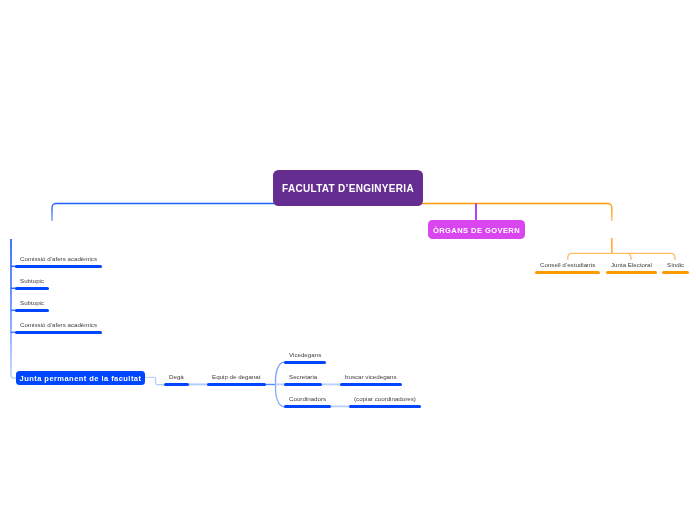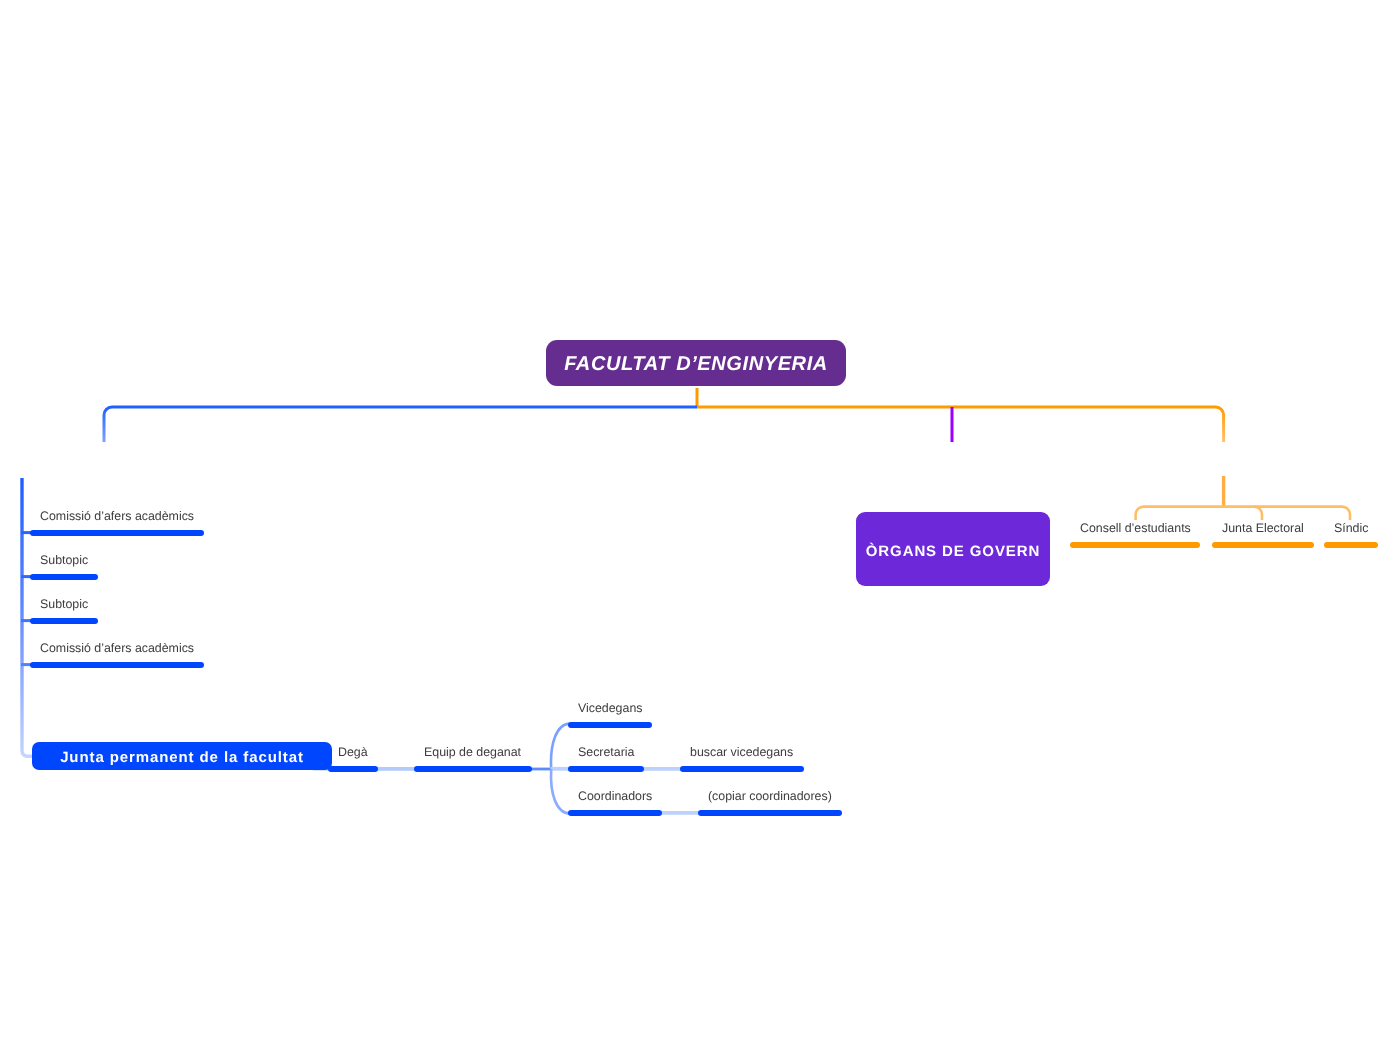--- a/index.html
+++ b/index.html
@@ -65,26 +65,26 @@
     <path d="M265,384.5 L276,384.5" stroke="#5d8bfb" stroke-width="1.4" fill="none"></path>
 
     <path d="M275.6,384.5 C274.9,372.5 278,361.8 285,361.8" stroke="#7ba0ff" stroke-width="1.3" fill="none"></path>
     <path d="M275.4,384.4 L285,384.4" stroke="#bcd1fd" stroke-width="1.9" fill="none"></path>
     <path d="M275.6,384.5 C274.9,396.5 278,406.8 285,406.8" stroke="#8aabff" stroke-width="1.3" fill="none"></path>
 
     <path d="M321,384.4 L341,384.4" stroke="#bcd1fd" stroke-width="1.9" fill="none"></path>
     <path d="M330,406.4 L350,406.4" stroke="#bcd1fd" stroke-width="1.9" fill="none"></path>
   </svg>
 
-  <div class="node" style="left:273px;top:170px;width:150px;height:23px;background:#662D91;border-radius:5.5px;font-style:italic;">
+  <div class="node" style="left:273px;top:170px;width:150px;height:36px;background:#662D91;border-radius:5.5px;">
     <span style="color:#fff;font-size:10px;font-weight:bold;letter-spacing:0.3px;">FACULTAT D’ENGINYERIA</span>
   </div>
 
 
-  <div class="node" style="left:428px;top:220px;width:97px;height:37px;background:#6d28d9;margin-top:36px;">
+  <div class="node" style="left:428px;top:220px;width:97px;height:19px;background:#d946ef;">
     <span style="color:#fff;font-size:7.5px;font-weight:bold;letter-spacing:0.45px;">ÒRGANS DE GOVERN</span>
   </div>
 
 
   <div class="leaf" style="left:15px;top:255px;">
     <span class="txt">Comissió d’afers acadèmics</span>
     <span class="bar" style="background:#0046ff;"></span>
   </div>
   <div class="leaf" style="left:15px;top:277px;">
     <span class="txt">Subtopic</span>
@@ -105,21 +105,21 @@
   </div>
   <div class="leaf" style="left:606px;top:261px;">
     <span class="txt">Junta Electoral</span>
     <span class="bar" style="background:#ff9900;"></span>
   </div>
   <div class="leaf" style="left:662px;top:261px;">
     <span class="txt">Síndic</span>
     <span class="bar" style="background:#ff9900;"></span>
   </div>
 
-  <div class="node" style="left:16px;top:371px;width:150px;height:14px;background:#0046ff;border-radius:3.5px;">
+  <div class="node" style="left:16px;top:371px;width:129px;height:14px;background:#0046ff;border-radius:3.5px;">
     <span style="color:#fff;font-size:7.5px;font-weight:bold;letter-spacing:0.45px;">Junta permanent de la facultat</span>
   </div>
 
   <div class="leaf" style="left:164px;top:373px;">
     <span class="txt">Degà</span>
     <span class="bar" style="background:#0046ff;"></span>
   </div>
   <div class="leaf" style="left:207px;top:373px;">
     <span class="txt">Equip de deganat</span>
     <span class="bar" style="background:#0046ff;"></span>

